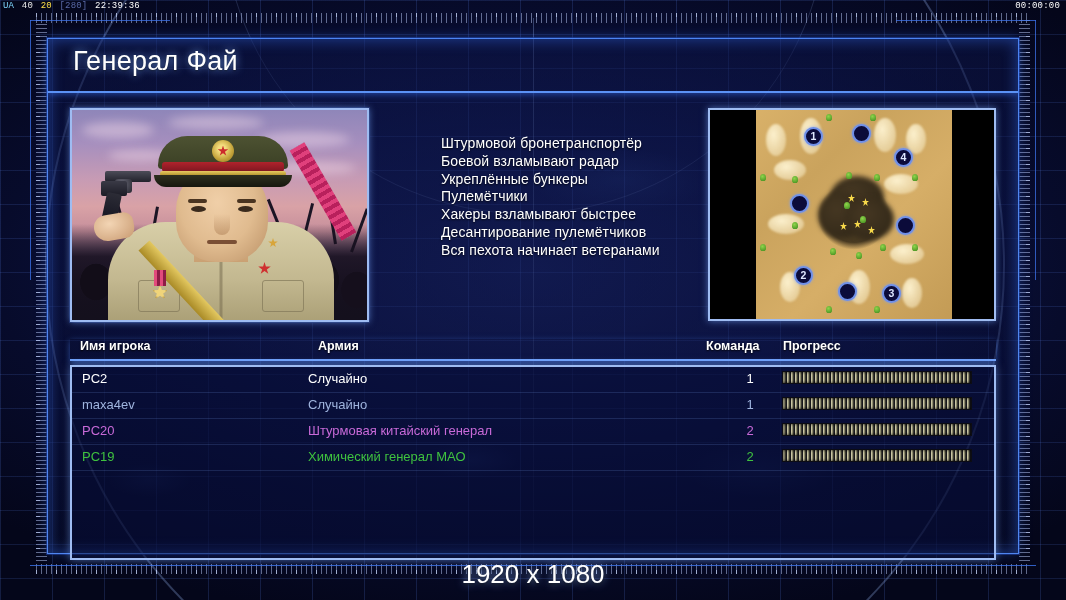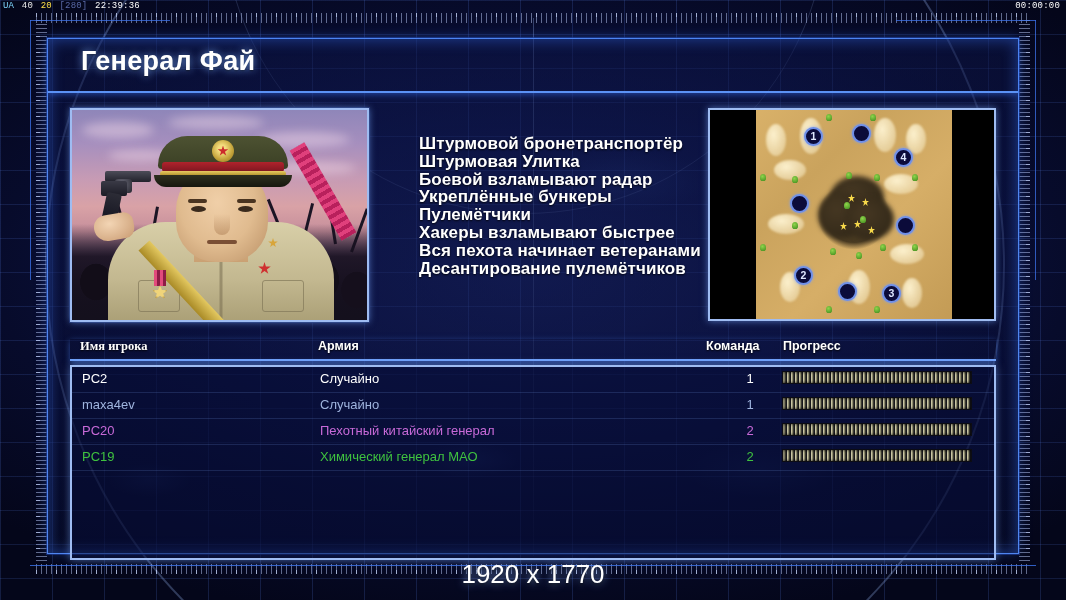--- a/index.html
+++ b/index.html
@@ -128,25 +128,24 @@
 
   
   #titlebar {
     position:relative;
     height:54px;
     border-bottom:2px solid #5b92f5;
     box-shadow:0 2px 6px rgba(60,120,255,.45);
   }
   #title {
     position:absolute; left:25px; top:7px;
-    font-size:27px; font-weight:700;
+    font-size:27px; font-weight:400;
     color:#ffffff;
     text-shadow:0 0 9px rgba(120,170,255,.85), 0 1px 2px rgba(0,0,0,.8);
     letter-spacing:.3px;
-    margin-left:8px;
   }
 
   
   #content {
     position:relative;
     margin:15px 22px 0 22px;
     height:215px;
     display:flex;
     gap:0;
   }
@@ -328,23 +327,23 @@
   #cap .emblem::after {
     content:""; position:absolute; left:50%; top:50%;
     transform:translate(-50%,-50%);
     width:11px; height:11px; background:#cc2b2b;
     clip-path:polygon(50% 0,61% 35%,98% 35%,68% 57%,79% 91%,50% 70%,21% 91%,32% 57%,2% 35%,39% 35%);
   }
 
   
   #abilities {
     flex:1 1 auto;
-    padding:27px 0 0 50px;
-    font-size:17px;
-    font-weight:bold;
+    padding:27px 0 0 72px;
+    font-size:14px;
+    font-weight:normal;
     line-height:17.8px;
     color:#ffffff;
     text-shadow:0 1px 2px rgba(0,0,0,.85);
     letter-spacing:.1px;
   }
   #abilities div { white-space:nowrap; }
 
   
   #map-wrap {
     position:relative;
@@ -413,21 +412,21 @@
     overflow:hidden;
   }
   .row {
     position:relative;
     height:26px;
     font-size:13px;
     border-bottom:1px solid rgba(120,160,240,.18);
   }
   .row > span { position:absolute; top:4px; white-space:nowrap; }
   .c-name { left:10px; }
-  .c-army { left:248px; }
+  .c-army { left:236px; }
   .c-team { left:663px; width:30px; text-align:center; }
   .bar {
     position:absolute; left:710px; top:4px;
     width:190px; height:13px;
     background:
       repeating-linear-gradient(90deg,
         #c9c5a4 0 1px,
         #8e8b6e 1px 2px,
         #3a3a32 2px 3px,
         #16161a 3px 4px);
@@ -536,27 +535,26 @@
           <div class="barrel"></div>
           <div class="cyl"></div>
           <div class="body"></div>
           <div class="grip"></div>
         </div>
         <div id="hand"></div>
       </div>
 
       <div id="abilities">
         <div>Штурмовой бронетранспортёр</div>
-        <div>Штурмовая Улитка</div>
         <div>Боевой взламывают радар</div>
         <div>Укреплённые бункеры</div>
         <div>Пулемётчики</div>
         <div>Хакеры взламывают быстрее</div>
+        <div>Десантирование пулемётчиков</div>
         <div>Вся пехота начинает ветеранами</div>
-        <div>Десантирование пулемётчиков</div>
       </div>
 
       <div id="map-wrap">
         <div id="map-inner">
           <div class="blob" style="left:10px;  top:14px;  width:20px; height:32px;"></div>
           <div class="blob" style="left:44px;  top:8px;   width:22px; height:36px;"></div>
           <div class="blob" style="left:118px; top:8px;   width:22px; height:34px;"></div>
           <div class="blob" style="left:150px; top:14px;  width:20px; height:30px;"></div>
           <div class="blob" style="left:18px;  top:50px;  width:32px; height:20px;"></div>
           <div class="blob" style="left:128px; top:64px;  width:34px; height:20px;"></div>
@@ -599,21 +597,21 @@
           <div class="start empty" style="left:34px;  top:84px;"></div>
           <div class="start empty" style="left:140px; top:106px;"></div>
           <div class="start" style="left:38px;  top:156px;">2</div>
           <div class="start empty" style="left:82px;  top:172px;"></div>
           <div class="start" style="left:126px; top:174px;">3</div>
         </div>
       </div>
     </div>
 
     <div id="table-head">
-      <span style="left:10px;font-family:Liberation Serif, serif;">Имя игрока</span>
+      <span style="left:10px;">Имя игрока</span>
       <span style="left:248px;">Армия</span>
       <span style="left:636px;">Команда</span>
       <span style="left:713px;">Прогресс</span>
     </div>
 
     <div id="list">
 
       <div class="row">
         <span class="c-name" style="color:#ffffff">PC2</span>
         <span class="c-army" style="color:#ffffff">Случайно</span>
@@ -623,30 +621,30 @@
 
       <div class="row">
         <span class="c-name" style="color:#9fb4de">maxa4ev</span>
         <span class="c-army" style="color:#9fb4de">Случайно</span>
         <span class="c-team" style="color:#9fb4de">1</span>
         <div class="bar"></div>
       </div>
 
       <div class="row">
         <span class="c-name" style="color:#c86ad8">PC20</span>
-        <span class="c-army" style="color:#c86ad8">Пехотный китайский генерал</span>
+        <span class="c-army" style="color:#c86ad8">Штурмовая китайский генерал</span>
         <span class="c-team" style="color:#c86ad8">2</span>
         <div class="bar"></div>
       </div>
 
       <div class="row">
         <span class="c-name" style="color:#3fc23f">PC19</span>
         <span class="c-army" style="color:#3fc23f">Химический генерал МАО</span>
         <span class="c-team" style="color:#3fc23f">2</span>
         <div class="bar"></div>
       </div>
 
     </div>
   </div>
 
-  <div id="watermark">1920 x 1770</div>
+  <div id="watermark">1920 x 1080</div>
 
 </div>
 
 </body></html>

